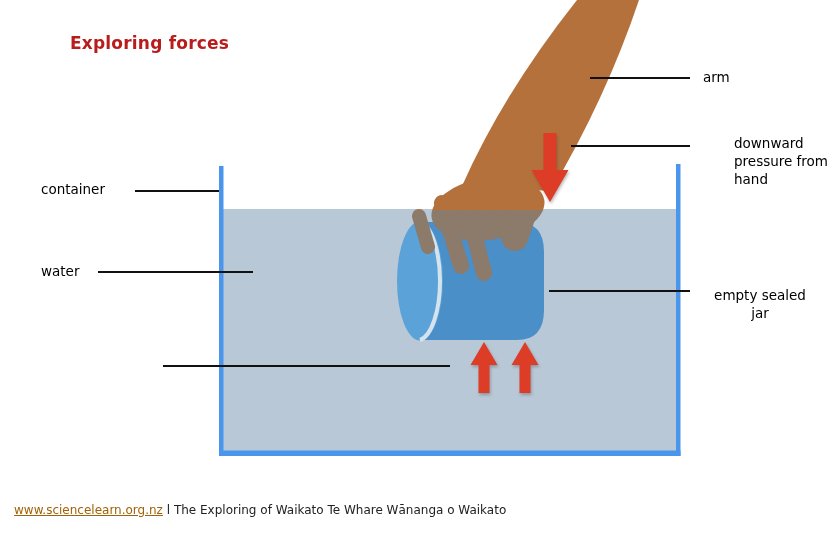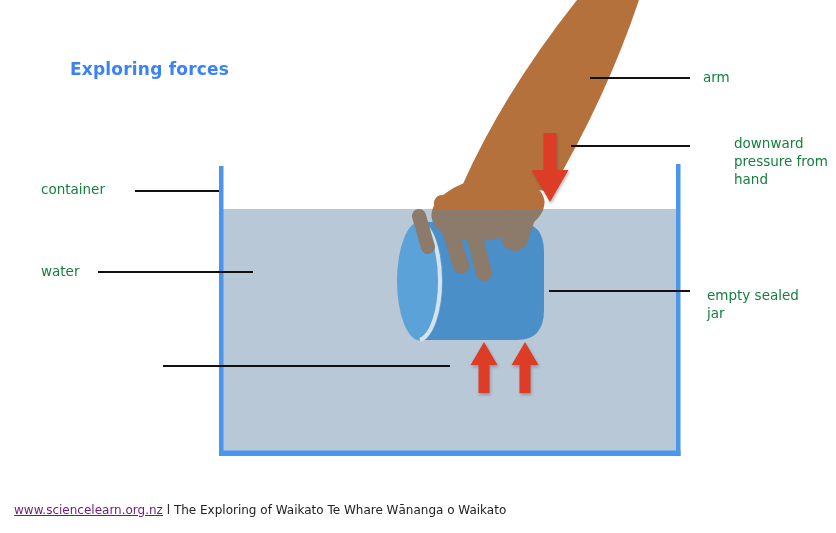--- a/index.html
+++ b/index.html
@@ -6,40 +6,39 @@
   #canvas {
     position: relative;
     width: 836px; height: 533px;
     background: #ffffff;
     font-family: "DejaVu Sans", "Liberation Sans", sans-serif;
     overflow: hidden;
   }
   #scene { position:absolute; left:0; top:0; width:836px; height:533px; }
   .page-title {
     position:absolute; left:70px; top:33px;
-    font-size:17px; font-weight:bold; color:#3b82f6;
+    font-size:17px; font-weight:bold; color:#b91c1c;
     letter-spacing:.2px;
-    margin-top:26px;
   }
   .lbl {
     position:absolute;
-    font-size:13.5px; line-height:1.32; color:#15803d;
+    font-size:13.5px; line-height:1.32; color:#000000;
   }
   .lbl-arm            { left:703px; top:69px;  width:90px; }
   .lbl-downward       { left:734px; top:135px; width:104px; }
   .lbl-container      { left:41px;  top:181px; width:110px; }
   .lbl-water          { left:41px;  top:263px; width:110px; }
   .lbl-upward         { left:41px;  top:346px; width:118px; }
-  .lbl-jar            { left:707px; top:287px; width:106px; }
+  .lbl-jar            { left:707px; top:287px; width:106px;text-align:center; }
   .arrows { filter: drop-shadow(1.5px 2.5px 1.5px rgba(70,70,70,0.38)); }
   .footer {
     position:absolute; left:14px; top:503px;
     font-size:12px; color:#222;
   }
-  .footer a.link { color:#701a75; text-decoration:underline; cursor:pointer; }
+  .footer a.link { color:#a16207; text-decoration:underline; cursor:pointer; }
 </style>
 </head>
 <body>
 
 <div id="canvas">
 
   <svg id="scene" viewBox="0 0 836 533">
     <defs>
       <clipPath id="clipAbove">
           <rect x="0" y="0" width="836" height="210"></rect>

